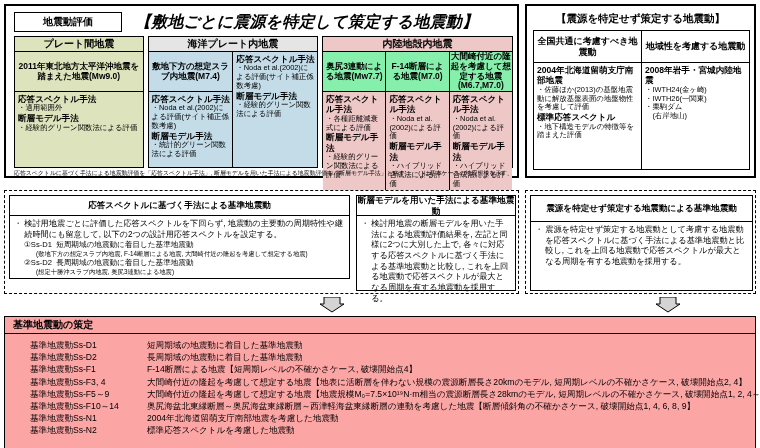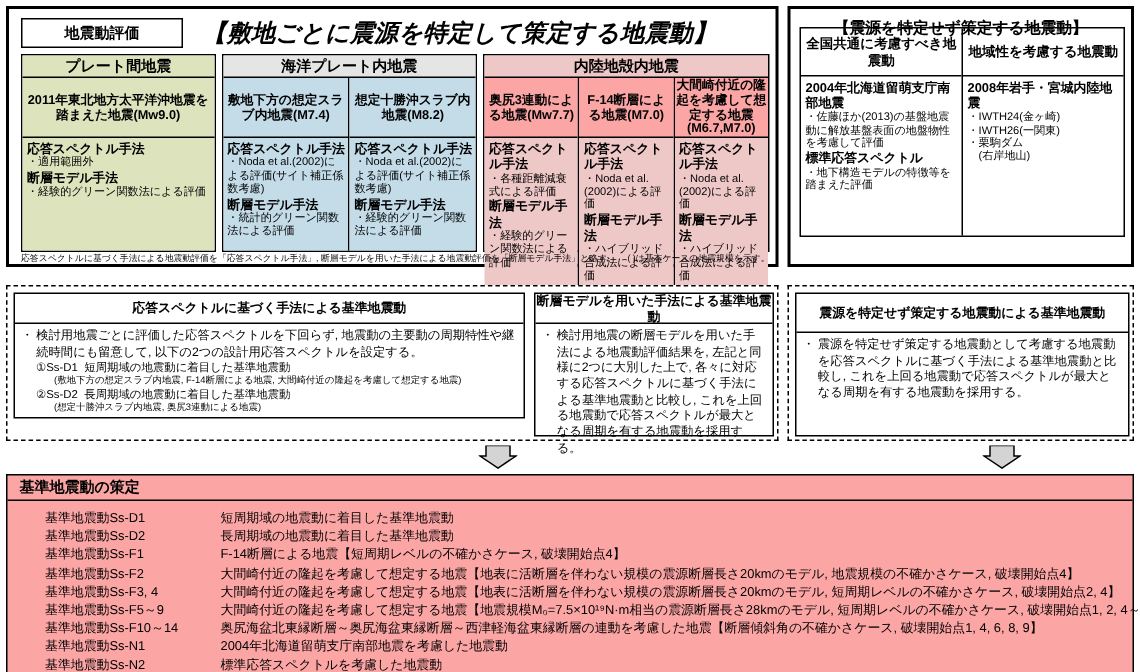--- a/index.html
+++ b/index.html
@@ -36,39 +36,39 @@
   .cat-blue  .cat-head { background:#e5e5e5; }
   .cat-pink  .cat-head { background:#eec7c7; }
   .sub-row { display:flex; flex:1; }
   .sub { flex:1; display:flex; flex-direction:column; border-right:1px solid #000; }
   .sub:last-child { border-right:none; }
   .sub-head { height:40px; border-bottom:1px solid #000; font-weight:bold;
               font-size:8.5px; line-height:1.15; display:flex; align-items:center;
               justify-content:center; text-align:center; padding:1px; }
   .cat-green .sub-head { background:#dde4bd; }
   .cat-blue  .sub-head { background:#c3dce8; }
-  .cat-pink  .sub-head { background:#fca5a5; }
+  .cat-pink  .sub-head { background:#86efac; }
   .sub-body { flex:1; padding:2px 2px 1px 3px; font-size:7.4px; line-height:1.2; }
   .cat-green .sub-body { background:#dde4bd; }
   .cat-blue  .sub-body { background:#c3dce8; }
   .cat-pink  .sub-body { background:#eec7c7; }
   .m-title { font-weight:bold; font-size:8.6px; display:block; }
   .m-item  { display:block; padding-left:0px; text-indent:0; }
 
   .note { position:absolute; left:8px; top:164px; width:499px; font-size:5.9px;
           line-height:1.25; }
   .note .right { float:right; }
 
   
   .tr-wrap { position:absolute; left:525px; top:4px; width:231px; height:174px;
              border:2px solid #000; background:#fff; }
   .tr-title { position:absolute; left:4px; top:5px; width:219px; height:16px;
               display:flex; align-items:center; justify-content:center;
               font-size:10.5px; font-weight:bold; }
-  .tr-row { position:absolute; left:6px; top:12px; width:217px; height:140px;
+  .tr-row { position:absolute; left:6px; top:24px; width:217px; height:140px;
             display:flex; border:1px solid #000; }
   .tr-col { flex:1; display:flex; flex-direction:column; border-right:1px solid #000; }
   .tr-col:last-child { border-right:none; }
   .tr-head { height:32px; border-bottom:1px solid #000; font-weight:bold; font-size:9px;
              line-height:1.2; display:flex; align-items:center; justify-content:center;
              text-align:center; }
   .tr-body { flex:1; padding:2px 2px 1px 3px; font-size:7.4px; line-height:1.2; }
 
   
   .mid-left { position:absolute; left:4px; top:190px; width:515px; height:104px;
@@ -139,21 +139,20 @@
           <div class="sub">
             <div class="sub-head">敷地下方の想定スラブ内地震(M7.4)</div>
             <div class="sub-body">
               <span class="m-title">応答スペクトル手法</span>
               <span class="m-item">・Noda et al.(2002)による評価(サイト補正係数考慮)</span>
               <span class="m-title">断層モデル手法</span>
               <span class="m-item">・統計的グリーン関数法による評価</span>
             </div>
           </div>
           <div class="sub">
-            <div class="sub-head">想定十勝沖スラブ内地震(M8.2)</div>
             <div class="sub-body">
               <span class="m-title">応答スペクトル手法</span>
               <span class="m-item">・Noda et al.(2002)による評価(サイト補正係数考慮)</span>
               <span class="m-title">断層モデル手法</span>
               <span class="m-item">・経験的グリーン関数法による評価</span>
             </div>
           </div>
         </div>
       </div>
 
@@ -284,24 +283,20 @@
       </div>
       <div class="srow">
         <div class="scode">基準地震動Ss-D2</div>
         <div class="sdesc">長周期域の地震動に着目した基準地震動</div>
       </div>
       <div class="srow">
         <div class="scode">基準地震動Ss-F1</div>
         <div class="sdesc">F-14断層による地震【短周期レベルの不確かさケース, 破壊開始点4】</div>
       </div>
       <div class="srow">
-        <div class="scode">基準地震動Ss-F2</div>
-        <div class="sdesc">大間崎付近の隆起を考慮して想定する地震【地表に活断層を伴わない規模の震源断層長さ20kmのモデル, 地震規模の不確かさケース, 破壊開始点4】</div>
-      </div>
-      <div class="srow">
         <div class="scode">基準地震動Ss-F3, 4</div>
         <div class="sdesc">大間崎付近の隆起を考慮して想定する地震【地表に活断層を伴わない規模の震源断層長さ20kmのモデル, 短周期レベルの不確かさケース, 破壊開始点2, 4】</div>
       </div>
       <div class="srow">
         <div class="scode">基準地震動Ss-F5～9</div>
         <div class="sdesc">大間崎付近の隆起を考慮して想定する地震【地震規模M₀=7.5×10¹⁹N·m相当の震源断層長さ28kmのモデル, 短周期レベルの不確かさケース, 破壊開始点1, 2, 4～6】</div>
       </div>
       <div class="srow">
         <div class="scode">基準地震動Ss-F10～14</div>
         <div class="sdesc">奥尻海盆北東縁断層～奥尻海盆東縁断層～西津軽海盆東縁断層の連動を考慮した地震【断層傾斜角の不確かさケース, 破壊開始点1, 4, 6, 8, 9】</div>

